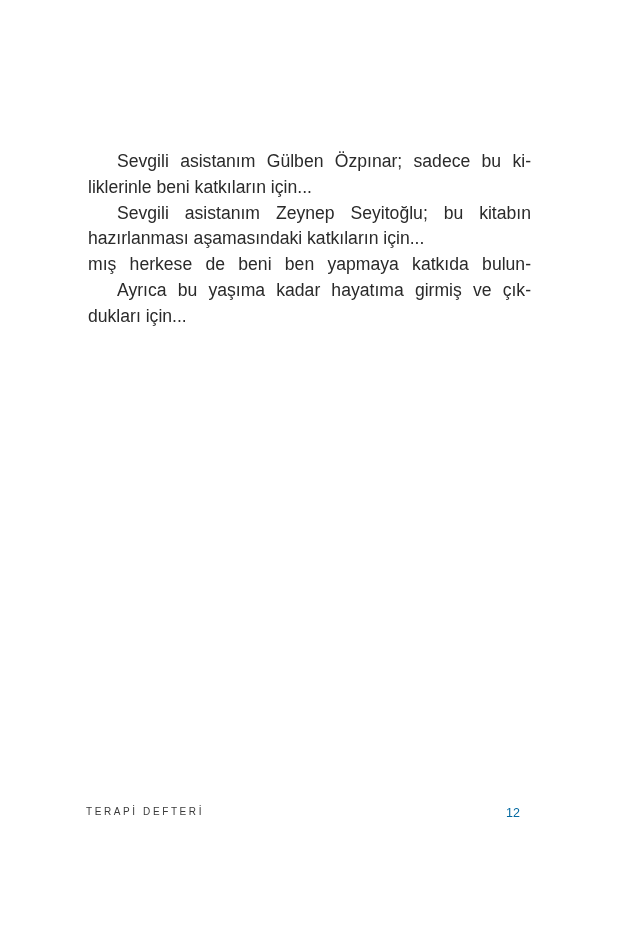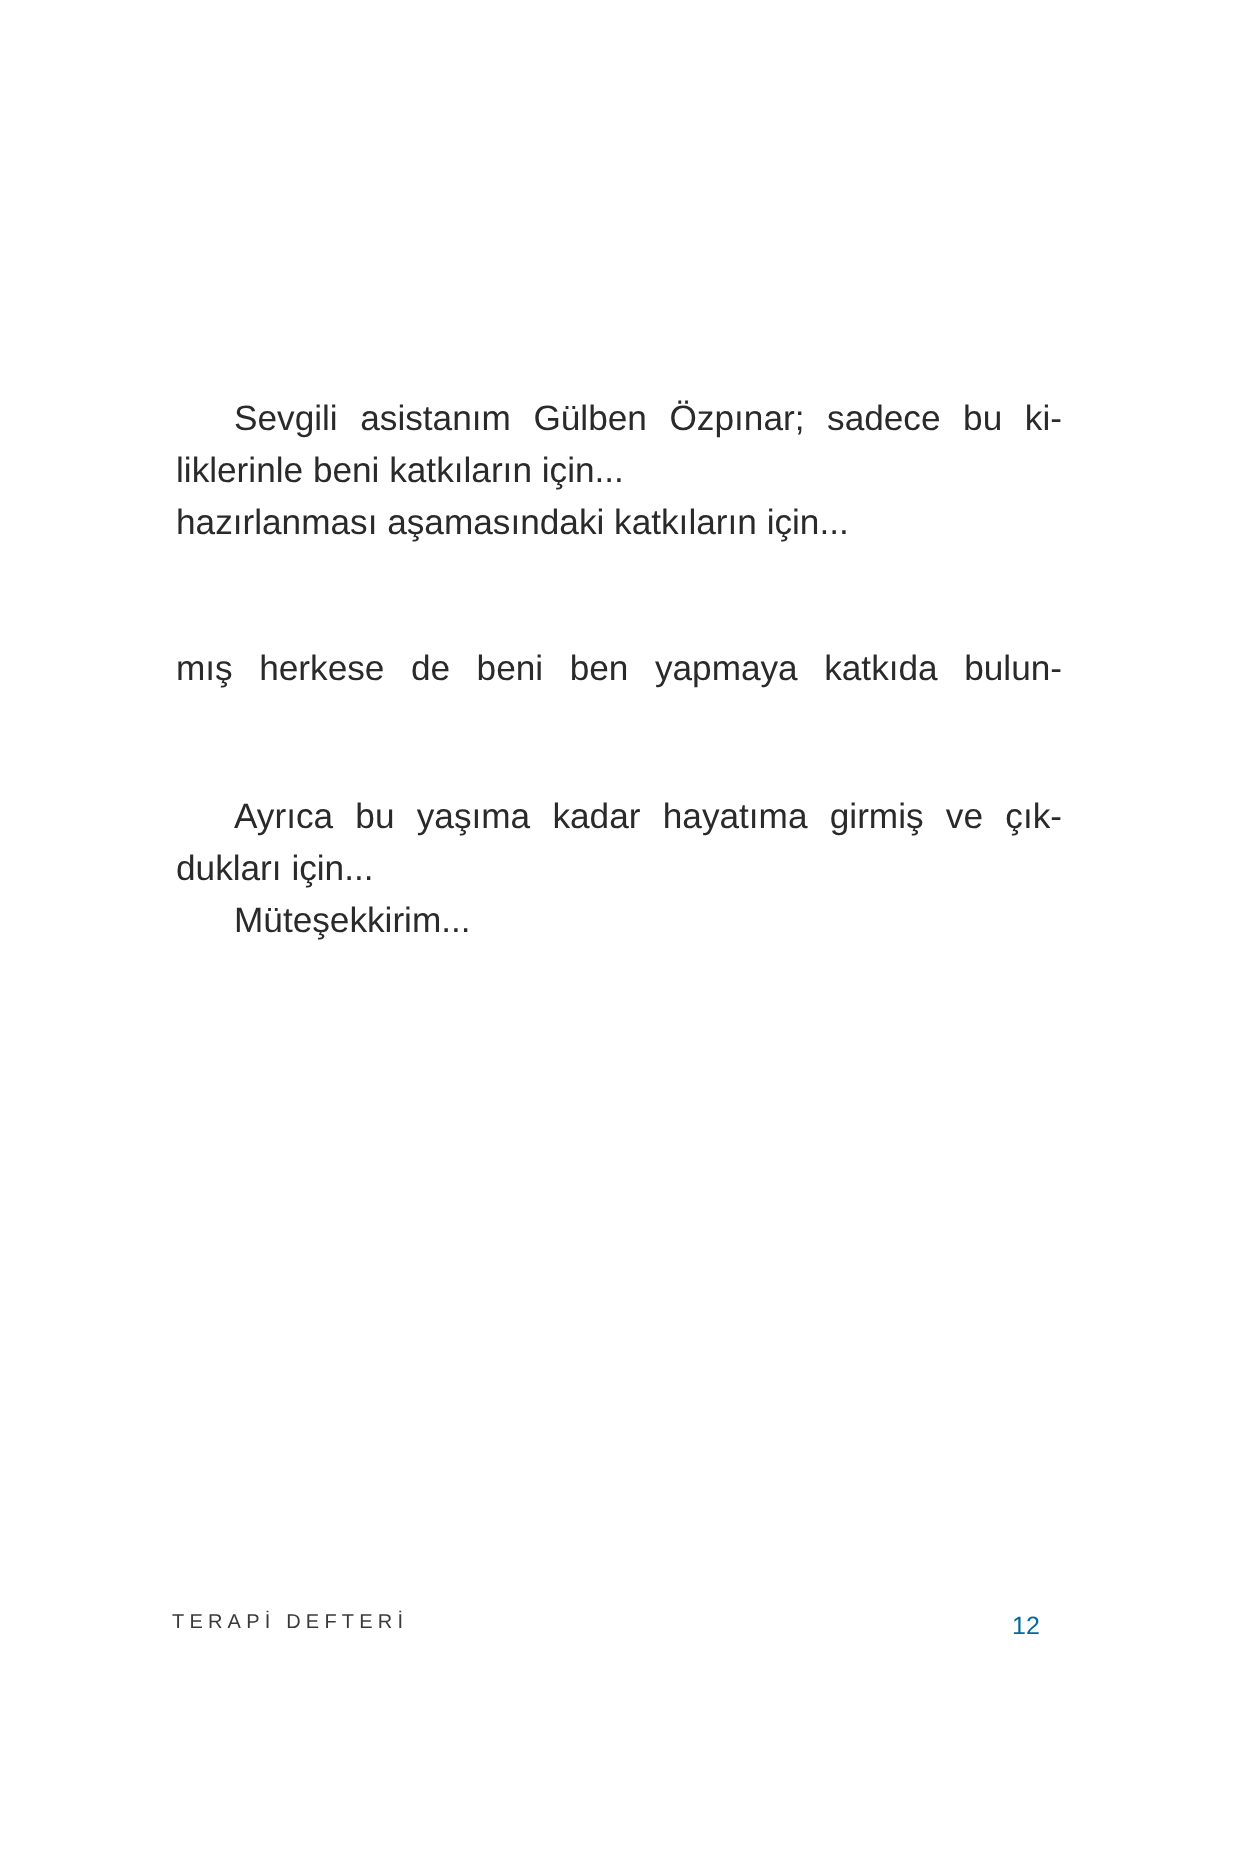--- a/index.html
+++ b/index.html
@@ -10,21 +10,21 @@
       left: 88px;
       top: 149px;
       width: 443px;
       font-family: "Liberation Sans", sans-serif;
       font-size: 17.6px;
       line-height: 25.8px;
       color: #2a2a2a;
       text-align: justify;
     }
     .line { display: block; white-space: nowrap; height: 25.8px; }
-    .line.j { text-align: justify; text-align-last: justify; white-space: normal; overflow: hidden; margin-top: 48px; }
+    .line.j { text-align: justify; text-align-last: justify; white-space: normal; overflow: hidden; }
     .line.indent { padding-left: 29px; }
     .footer-title {
       position: absolute;
       left: 86px;
       top: 806px;
       font-family: "Liberation Sans", sans-serif;
       font-size: 10px;
       letter-spacing: 2.6px;
       color: #3a3a3a;
     }
@@ -37,22 +37,22 @@
       color: #0369a1;
     }
   </style>
 </head>
 <body>
 
 <div class="page">
   <div class="body-text">
     <span class="line indent j">Sevgili asistanım Gülben Özpınar; sadece bu ki-</span>
     <span class="line">liklerinle beni katkıların için...</span>
+    <span class="line indent j">Sevgili asistanım Zeynep Seyitoğlu; bu kitabın</span>
     <span class="line">hazırlanması aşamasındaki katkıların için...</span>
     <span class="line j">mış herkese de beni ben yapmaya katkıda bulun-</span>
     <span class="line indent j">Ayrıca bu yaşıma kadar hayatıma girmiş ve çık-</span>
     <span class="line">dukları için...</span>
-    <span class="line indent">Müteşekkirim...</span>
   </div>
 
   <div class="footer-title">TERAPİ DEFTERİ</div>
   <div class="page-number">12</div>
 </div>
 
 </body></html>

